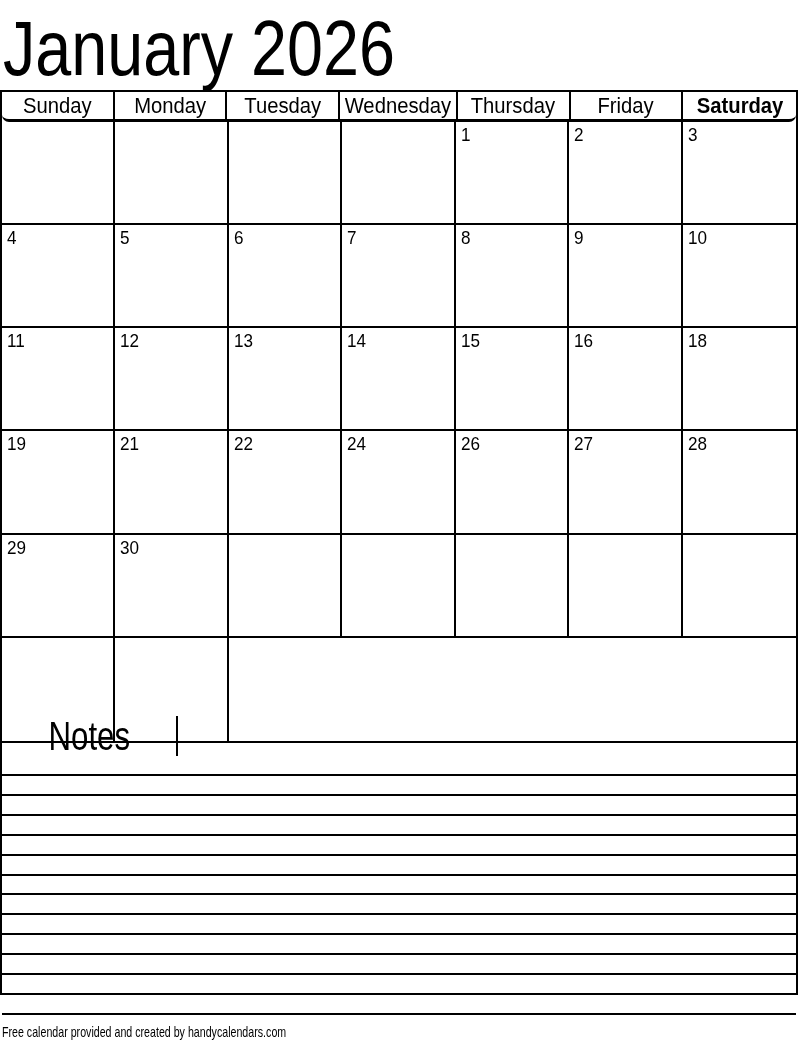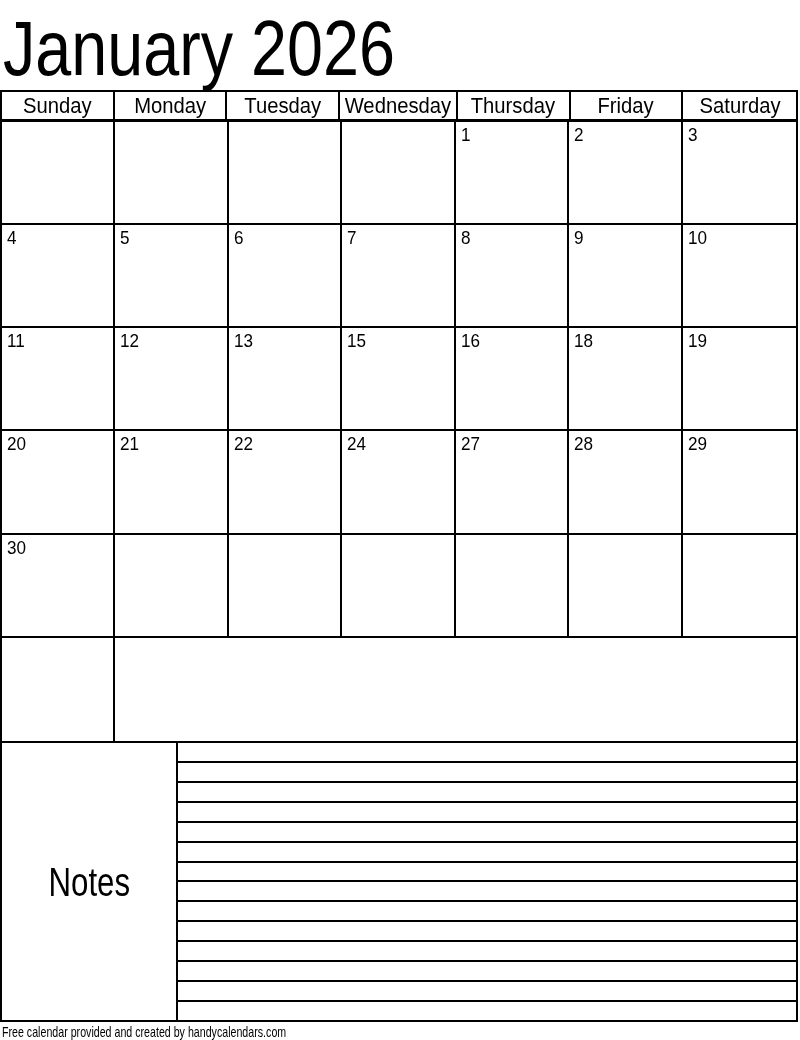--- a/index.html
+++ b/index.html
@@ -34,29 +34,30 @@
     top: 90px;
     width: 798px;
     height: 653px;
     border: 2px solid #000;
   }
   .day-names {
     display: grid;
     grid-template-columns: repeat(7, 1fr);
     height: 30px; 
     border-bottom: 3px solid #000;
+    border-radius: 7px;
   }
   .day-name {
     border-right: 2px solid #000;
     display: flex;
     align-items: center;
     justify-content: center;
     overflow: visible;
   }
-  .day-name:last-child { border-right: none; }
+  .day-name:last-child { border-right: none; font-weight: bold; }
   .day-name span {
     font-size: 22px;
     line-height: 1;
     white-space: nowrap;
     transform: scaleX(0.92);
   }
   .day-cells {
     display: grid;
     grid-template-columns: repeat(7, 1fr);
     grid-template-rows: repeat(6, 1fr);
@@ -72,27 +73,28 @@
   .day-cell .num {
     display: inline-block;
     font-size: 19px;
     line-height: 1.1;
     transform: scaleX(0.9);
     transform-origin: left top;
   }
   .notes {
     position: absolute;
     left: 0;
-    top: 743px;
+    top: 716px;
     width: 798px;
     height: 279px;
     border-left: 2px solid #000;
     border-right: 2px solid #000;
     border-bottom: 2px solid #000;
     display: flex;
+    flex-direction: column;
   }
   .notes-label-box {
     width: 176px;
     border-right: 2px solid #000;
     display: flex;
     align-items: center;
     justify-content: center;
   }
   .notes-label {
     font-size: 40px;
@@ -158,28 +160,29 @@
         <div class="day-cell"><span class="num">4</span></div>
         <div class="day-cell"><span class="num">5</span></div>
         <div class="day-cell"><span class="num">6</span></div>
         <div class="day-cell"><span class="num">7</span></div>
         <div class="day-cell"><span class="num">8</span></div>
         <div class="day-cell"><span class="num">9</span></div>
         <div class="day-cell"><span class="num">10</span></div>
         <div class="day-cell"><span class="num">11</span></div>
         <div class="day-cell"><span class="num">12</span></div>
         <div class="day-cell"><span class="num">13</span></div>
+        <div class="day-cell"><span class="num">14</span></div>
         <div class="day-cell"><span class="num">15</span></div>
         <div class="day-cell"><span class="num">16</span></div>
         <div class="day-cell"><span class="num">18</span></div>
         <div class="day-cell"><span class="num">19</span></div>
-        <div class="day-cell"><span class="num">20</span></div>
         <div class="day-cell"><span class="num">21</span></div>
         <div class="day-cell"><span class="num">22</span></div>
         <div class="day-cell"><span class="num">24</span></div>
+        <div class="day-cell"><span class="num">26</span></div>
         <div class="day-cell"><span class="num">27</span></div>
         <div class="day-cell"><span class="num">28</span></div>
         <div class="day-cell"><span class="num">29</span></div>
         <div class="day-cell"><span class="num">30</span></div>
         <div class="day-cell"></div>
         <div class="day-cell"></div>
         <div class="day-cell"></div>
         <div class="day-cell"></div>
         <div class="day-cell"></div>
         <div class="day-cell"></div>

